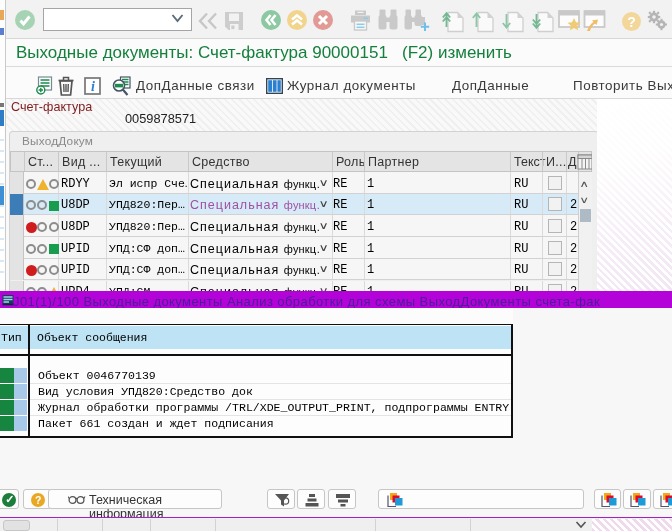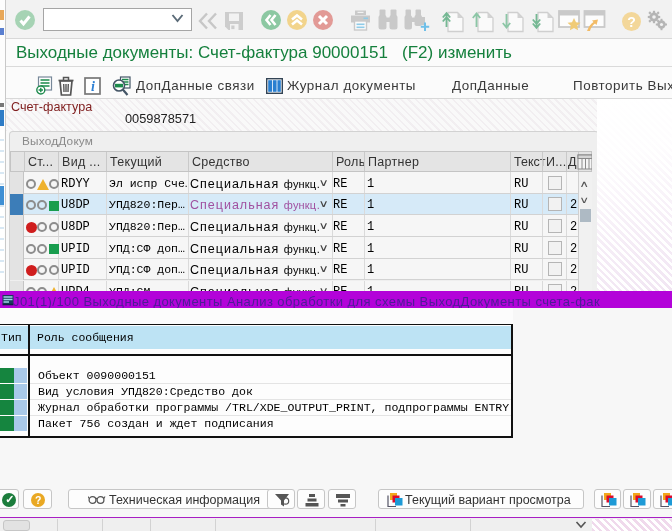--- a/index.html
+++ b/index.html
@@ -366,50 +366,50 @@
 <div class="abs" style="left:13px;top:294px;font-size:13px;letter-spacing:0.42px;color:#4c1d95;white-space:nowrap">J01(1)/100 Выходные документы Анализ обработки для схемы ВыходДокументы счета-фак</div>
 
 
 <div class="abs" style="left:0;top:308px;width:672px;height:209px;background:#f7f7f7"></div>
 
 
 <div class="abs" style="left:0;top:308px;width:513px;height:17px;background:#fcfcfc"></div>
 <div class="abs" style="left:0;top:324px;width:513px;height:113.5px;background:#fdfdfd;border-top:1.5px solid #111;border-bottom:2px solid #111;border-right:2px solid #111;box-sizing:border-box"></div>
 <div class="abs" style="left:0;top:325.5px;width:511px;height:23.5px;background:#bde3f4"></div>
 <div class="abs mono" style="left:1px;top:331px;font-size:11.5px;color:#000">Тип</div>
-<div class="abs mono" style="left:37px;top:331px;font-size:11.5px;color:#000">Роль сообщения</div>
+<div class="abs mono" style="left:37px;top:331px;font-size:11.5px;color:#000">Объект сообщения</div>
 <div class="abs" style="left:0;top:353.7px;width:511px;height:2px;background:#111"></div>
 <div class="abs" style="left:27.7px;top:324px;width:2px;height:112px;background:#111"></div>
 <div class="abs" style="left:0;top:367.5px;width:13.5px;height:15px;background:#15853f"></div>
 <div class="abs" style="left:13.5px;top:367.5px;width:13px;height:15px;background:#a9c9ea"></div>
-<div class="abs mono" style="left:38px;top:369.0px;font-size:11.55px;color:#000;white-space:nowrap">Объект 0090000151</div>
+<div class="abs mono" style="left:38px;top:369.0px;font-size:11.55px;color:#000;white-space:nowrap">Объект 0046770139</div>
 <div class="abs" style="left:0;top:383.5px;width:13.5px;height:15px;background:#15853f"></div>
 <div class="abs" style="left:13.5px;top:383.5px;width:13px;height:15px;background:#a9c9ea"></div>
 <div class="abs mono" style="left:38px;top:385.0px;font-size:11.55px;color:#000;white-space:nowrap">Вид условия УПД820:Средство док</div>
 <div class="abs" style="left:30px;top:382.7px;width:481px;height:1px;background:#e4e4e4"></div>
 <div class="abs" style="left:0;top:399.5px;width:13.5px;height:15px;background:#15853f"></div>
 <div class="abs" style="left:13.5px;top:399.5px;width:13px;height:15px;background:#a9c9ea"></div>
 <div class="abs mono" style="left:38px;top:401.0px;font-size:11.55px;color:#000;white-space:nowrap">Журнал обработки программы /TRL/XDE_OUTPUT_PRINT, подпрограммы ENTRY</div>
 <div class="abs" style="left:30px;top:398.7px;width:481px;height:1px;background:#e4e4e4"></div>
 <div class="abs" style="left:0;top:415.5px;width:13.5px;height:15px;background:#15853f"></div>
 <div class="abs" style="left:13.5px;top:415.5px;width:13px;height:15px;background:#a9c9ea"></div>
-<div class="abs mono" style="left:38px;top:417.0px;font-size:11.55px;color:#000;white-space:nowrap">Пакет 756 создан и ждет подписания</div>
+<div class="abs mono" style="left:38px;top:417.0px;font-size:11.55px;color:#000;white-space:nowrap">Пакет 661 создан и ждет подписания</div>
 <div class="abs" style="left:30px;top:414.7px;width:481px;height:1px;background:#e4e4e4"></div>
 
 <div class="abs" style="left:-10px;top:489px;width:29px;height:20px;background:#fdfdfd;border:1px solid #c6c6c6;border-radius:3px;box-sizing:border-box">
     <div class="abs" style="left:11px;top:2.5px;width:14px;height:14px;background:#1c7d3c;border-radius:50%">
       <div class="abs" style="left:3.2px;top:0.5px;color:#fff;font-size:11px;font-weight:bold">✓</div>
     </div>
   </div>
 <div class="abs" style="left:23px;top:489px;width:29px;height:20px;background:#fdfdfd;border:1px solid #c6c6c6;border-radius:3px;box-sizing:border-box">
     <div class="abs" style="left:7px;top:2.5px;width:14px;height:14px;background:#e9a823;border-radius:50%">
       <div class="abs" style="left:4px;top:1px;color:#fff;font-size:10.5px;font-weight:bold">?</div>
     </div>
   </div>
-<div class="abs" style="left:68px;top:489px;width:209px;height:20px;background:#fdfdfd;border:1px solid #c6c6c6;border-radius:3px;box-sizing:border-box">
+<div class="abs" style="left:48px;top:489px;width:174px;height:20px;background:#fdfdfd;border:1px solid #c6c6c6;border-radius:3px;box-sizing:border-box">
     <svg class="abs" style="left:19px;top:4px" width="18" height="11">
       <circle cx="4.5" cy="6" r="3.4" fill="none" stroke="#555" stroke-width="1.3"></circle>
       <circle cx="12.5" cy="6" r="3.4" fill="none" stroke="#555" stroke-width="1.3"></circle>
       <path d="M7.9 5 Q8.5 3.8 9.1 5 M1.2 4.5 L0 2.5 M15.8 4.5 L17 2.5" stroke="#555" stroke-width="1.1" fill="none"></path>
     </svg>
     <div class="abs" style="left:40px;top:2.5px;font-size:12.5px;color:#333">Техническая информация</div>
   </div>
 <div class="abs" style="left:267px;top:489px;width:28px;height:20px;background:#fdfdfd;border:1px solid #c6c6c6;border-radius:3px;box-sizing:border-box">
     <svg class="abs" style="left:6px;top:3px" width="17" height="15">
       <path d="M1 1 L15 1 L10 7.5 L10 13.5 L7 11.5 L7 7.5 Z" fill="#555"></path>
@@ -430,21 +430,20 @@
       <rect x="5.5" y="11" width="5" height="2.5" fill="#555"></rect>
     </svg>
   </div>
 <div class="abs" style="left:378px;top:489px;width:206px;height:20px;background:#fdfdfd;border:1px solid #c6c6c6;border-radius:3px;box-sizing:border-box">
     <svg class="abs" style="left:7px;top:2px" width="17" height="16">
       <path d="M2 3.5 L2 14.5 L10 14.5" fill="none" stroke="#556" stroke-width="1.2"></path>
       <rect x="4" y="1" width="7" height="7" fill="#f2a71c"></rect>
       <rect x="6.5" y="3.5" width="7" height="7" fill="#dc0a2d"></rect>
       <rect x="9" y="6" width="7.5" height="7.5" fill="#1e9ad6"></rect>
     </svg>
-    <div class="abs" style="left:26px;top:2.5px;font-size:12.5px;color:#333">Текущий вариант просмотра</div>
   </div>
 <div class="abs" style="left:594px;top:489px;width:27px;height:20px;background:#fdfdfd;border:1px solid #c6c6c6;border-radius:3px;box-sizing:border-box">
     <svg class="abs" style="left:5px;top:2px" width="17" height="16">
       <path d="M2 3.5 L2 14.5 L10 14.5" fill="none" stroke="#556" stroke-width="1.2"></path>
       <rect x="4" y="1" width="7" height="7" fill="#f2a71c"></rect>
       <rect x="6.5" y="3.5" width="7" height="7" fill="#dc0a2d"></rect>
       <rect x="9" y="6" width="7.5" height="7.5" fill="#1e9ad6"></rect>
     </svg>
   </div>
 <div class="abs" style="left:623px;top:489px;width:28px;height:20px;background:#fdfdfd;border:1px solid #c6c6c6;border-radius:3px;box-sizing:border-box">

